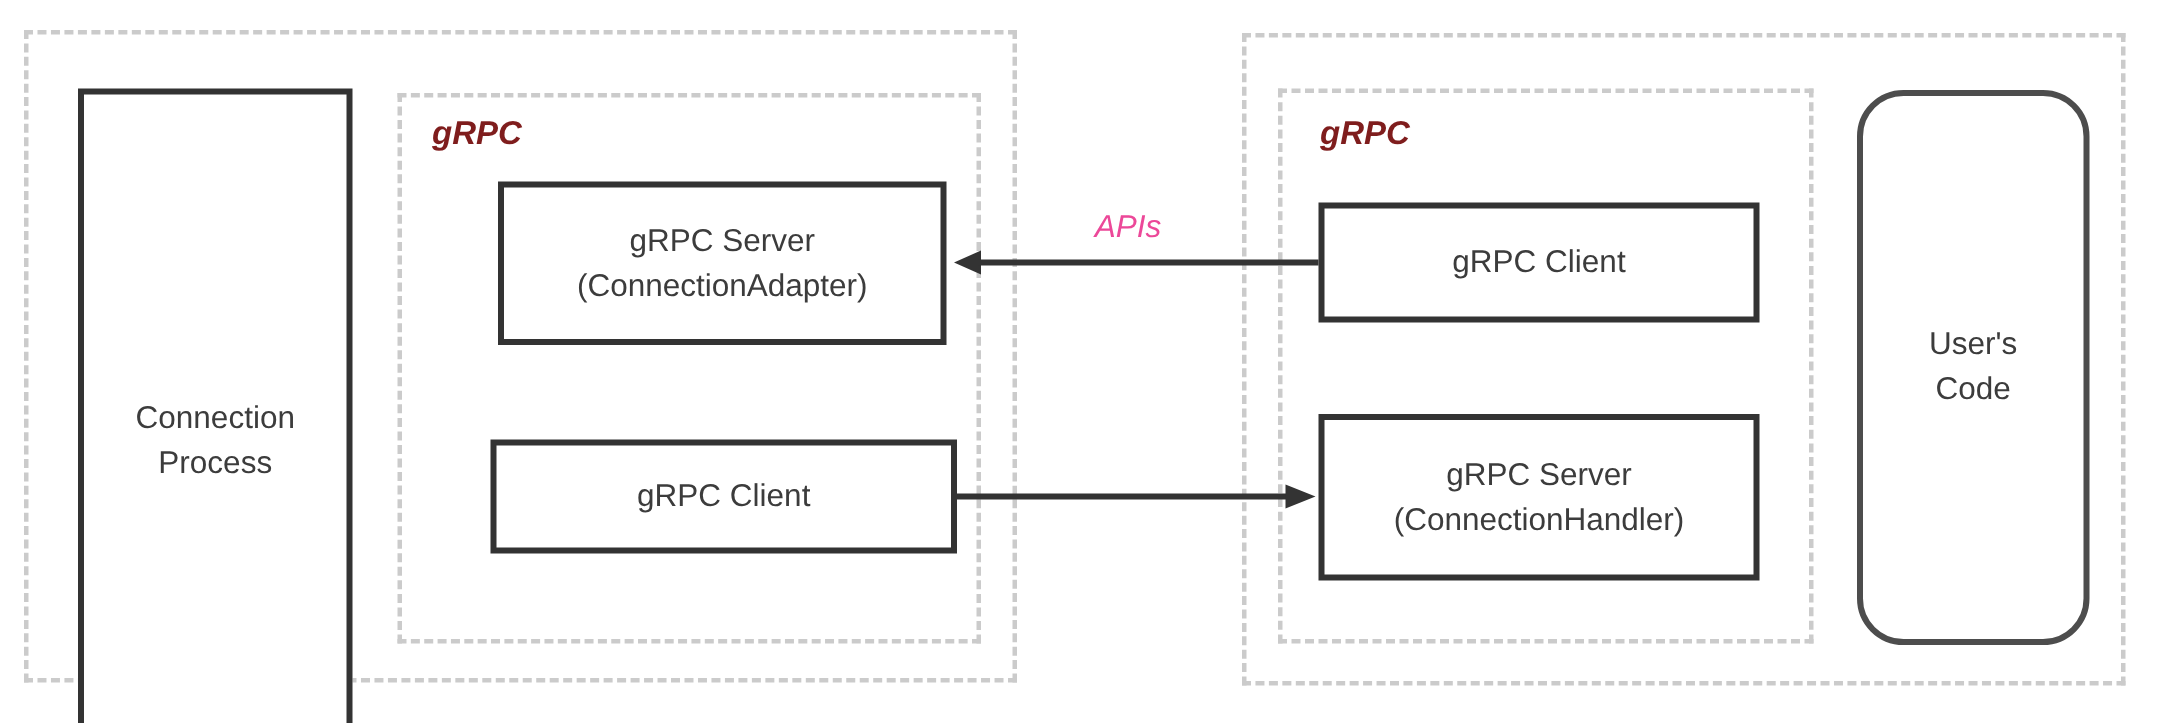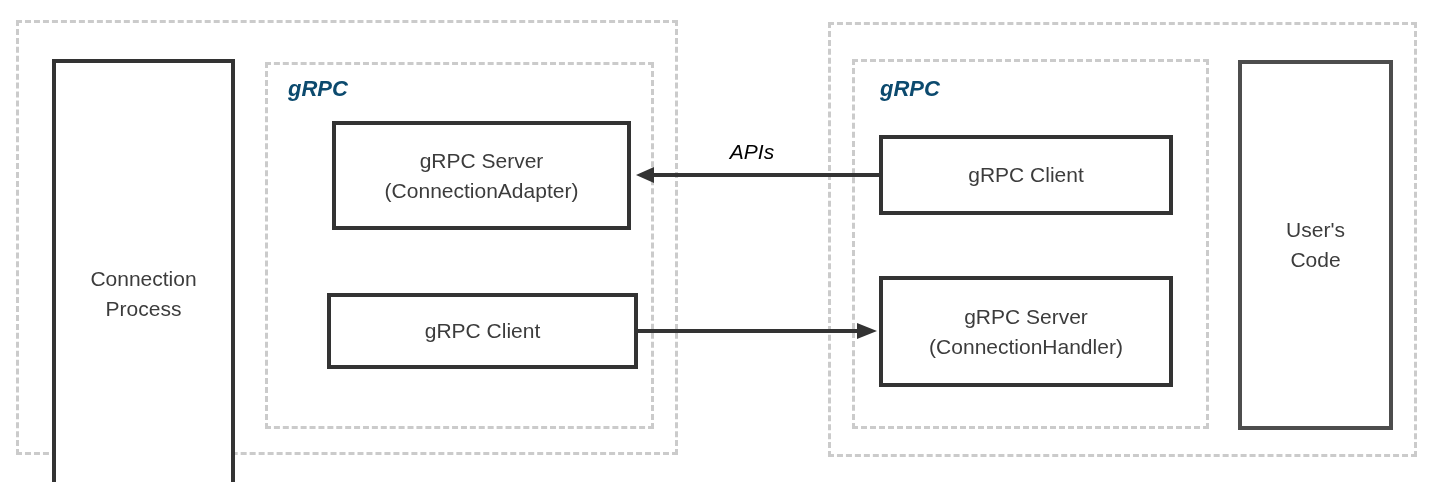--- a/index.html
+++ b/index.html
@@ -30,35 +30,36 @@
     align-items: center;
     justify-content: center;
     text-align: center;
     white-space: pre-line;
     font-size: 21px;
     line-height: 30px;
     color: #3c3c3c;
   }
   .users-code {
     border-color: #4d4d4d;
+    border-radius: 31px;
   }
   .group-label {
     position: absolute;
     font-style: italic;
     font-weight: 700;
     font-size: 22px;
-    color: #0c4a6e;
+    color: #7f1d1d;
   }
   .flow-label {
     position: absolute;
     width: 220px;
     text-align: center;
     font-style: italic;
     font-size: 21px;
-    color: #000000;
+    color: #ec4899;
   }
   .arrow-line {
     position: absolute;
     height: 4px;
     background: #333333;
   }
   .arrow-head {
     position: absolute;
     width: 0;
     height: 0;

